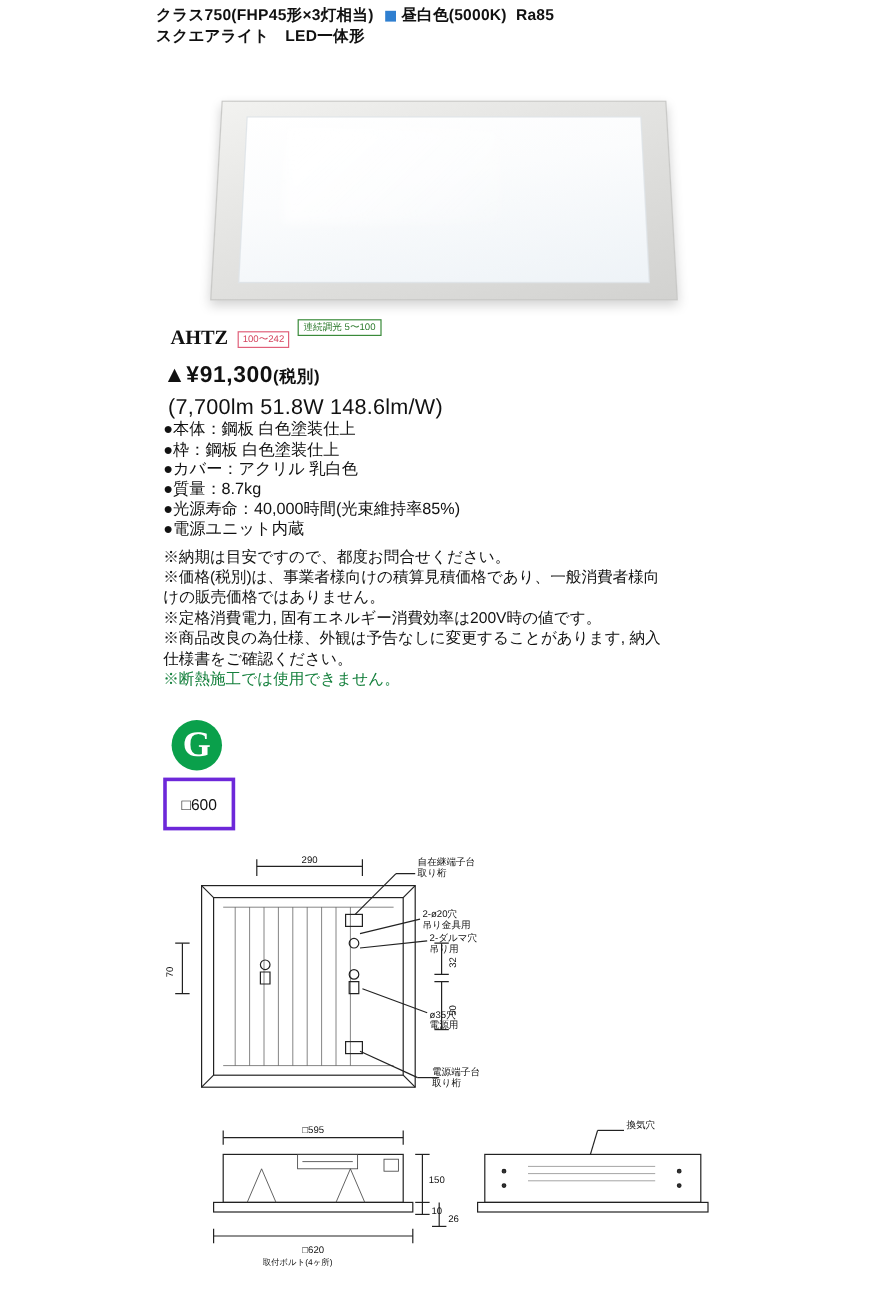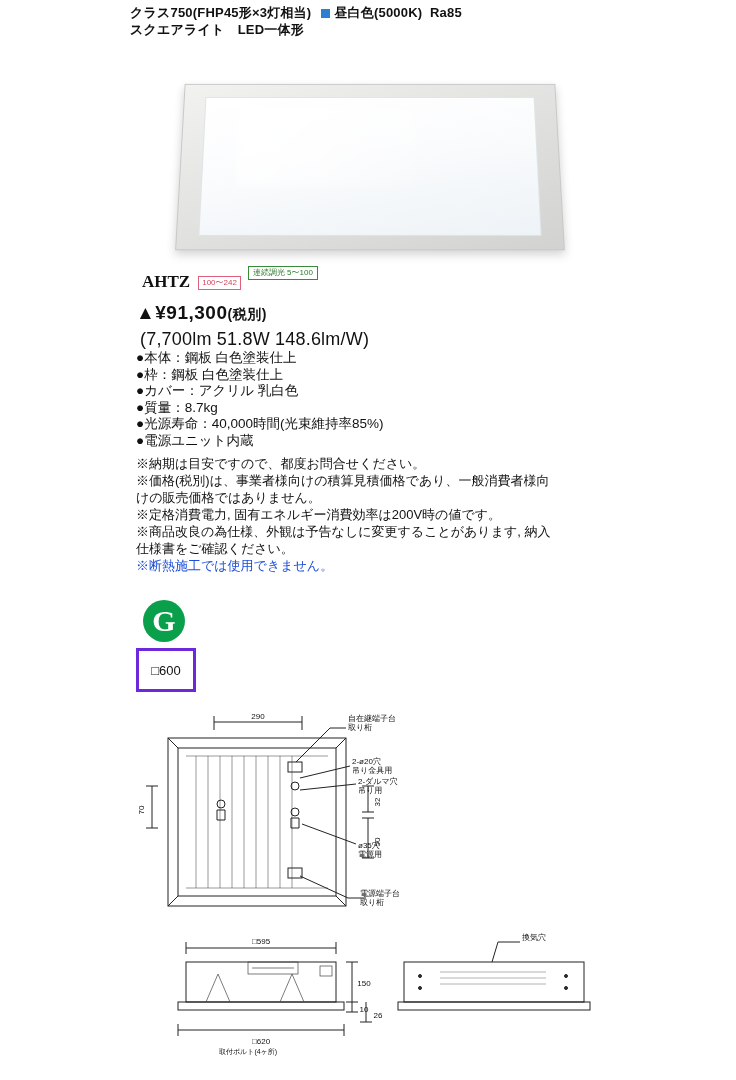--- a/index.html
+++ b/index.html
@@ -172,21 +172,21 @@
     left: 136px;
     top: 455px;
     width: 420px;
     font-size: 13px;
     line-height: 17px;
   }
   .notes p {
     margin: 0 0 0 0;
   }
   .note-red {
-    color: #1d4ed8;
+    color: #15803d;
   }
 
   
   .gmark {
     position: absolute;
     left: 143px;
     top: 600px;
     width: 42px;
     height: 42px;
     border-radius: 50%;

